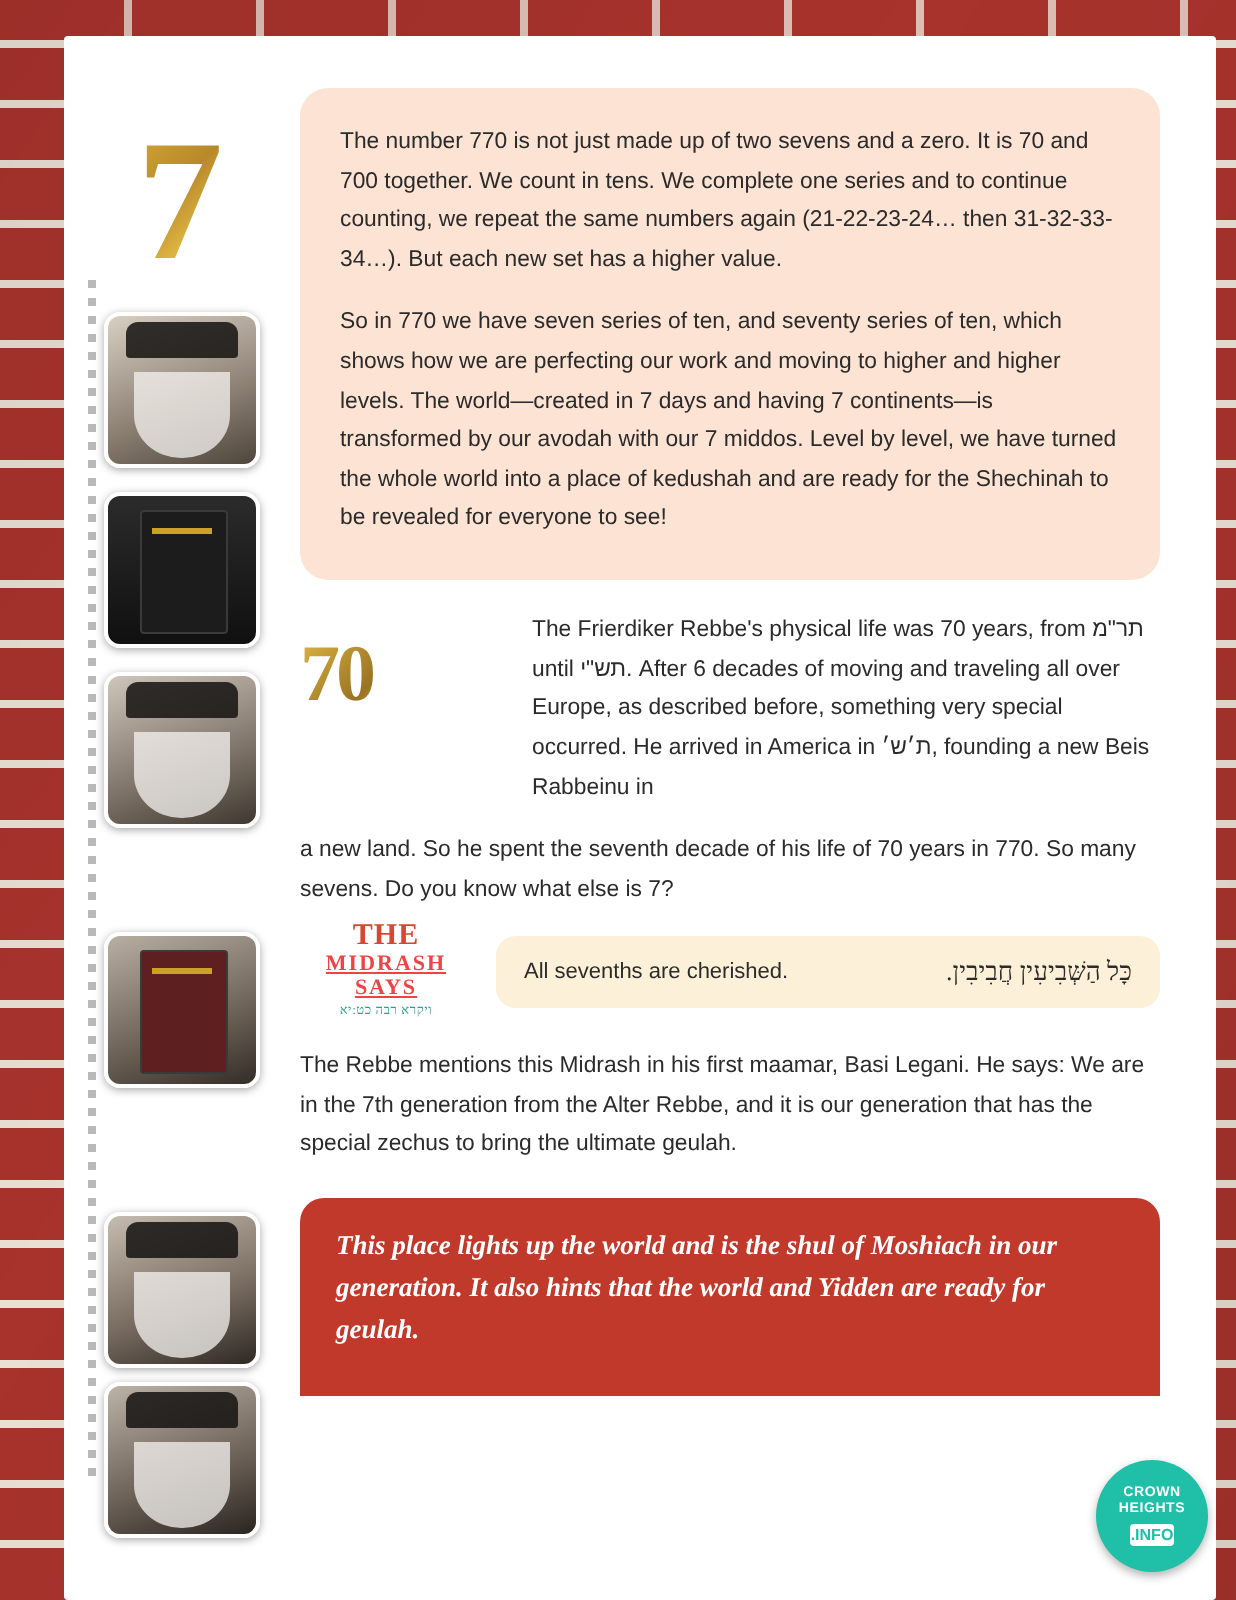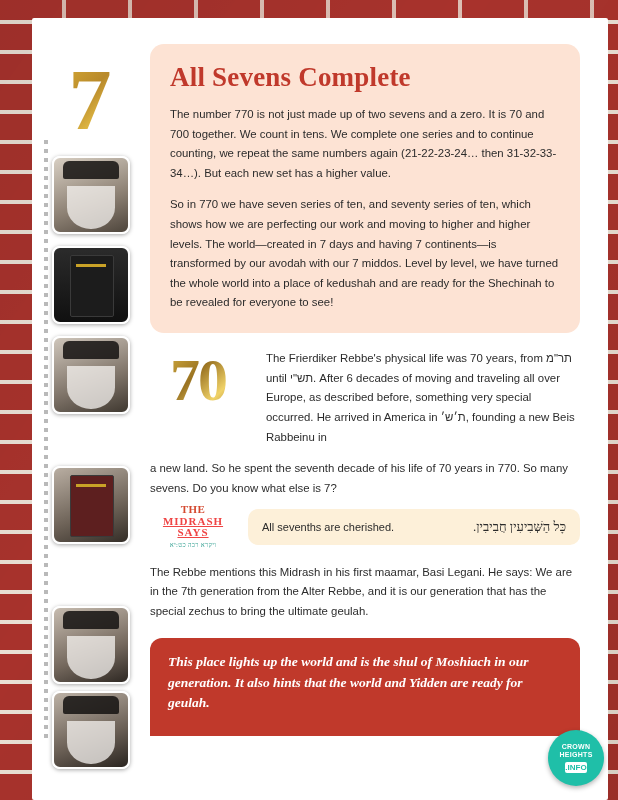--- a/index.html
+++ b/index.html
@@ -186,28 +186,27 @@
     position: relative;
     margin-top: 16px;
     min-height: 140px;
   }
   .num70 {
     position: absolute;
     left: 0;
     top: 2px;
     width: 96px;
     font-family: "Liberation Serif", serif;
-    font-size: 60px;
+    font-size: 40px;
     font-weight: 700;
     line-height: 58px;
     letter-spacing: -2px;
     background: linear-gradient(135deg,#e8c24a,#9a7322 45%,#f0d268 72%,#8a6520);
     -webkit-background-clip: text;
     background-clip: text;
-    text-align: center;
     -webkit-text-fill-color: transparent;
   }
   .sec70 .para { margin-left: 116px; }
   .sec70 .para.full { margin-left: 0; }
   .heb { font-family: "Liberation Serif", serif; }
 
   .midrash-row {
     display: flex;
     align-items: center;
     gap: 12px;
@@ -215,21 +214,21 @@
   }
   .midrash-logo {
     width: 86px;
     flex: 0 0 86px;
     text-align: center;
     line-height: 1.05;
   }
   .midrash-logo .l1 {
     color: #d4492f;
     font-family: "Liberation Serif", serif;
-    font-size: 11px;
+    font-size: 15px;
     font-weight: 700;
     letter-spacing: .5px;
   }
   .midrash-logo .l2 {
     color: #ef4444;
     font-family: "Liberation Serif", serif;
     font-size: 11px;
     font-weight: 700;
     letter-spacing: 1px;
     text-decoration: underline;
@@ -354,21 +353,20 @@
     <div class="photo p6">
       <div class="face"></div>
         <div class="beard"></div>
         <div class="hat"></div>
     </div>
   </div>
 
   <div class="main">
 
     <div class="panel-top">
-      <h1 class="title">All Sevens Complete</h1>
       <p class="para">The number 770 is not just made up of two sevens and a zero. It is 70 and 700 together. We count in tens. We complete one series and to  continue counting, we repeat the same numbers again (21-22-23-24… then 31-32-33-34…). But each new set has a higher value.</p>
       <p class="para">So in 770 we have seven series of ten, and seventy series of ten, which shows how we are perfecting our work and moving to higher and higher levels. The world—created in 7 days and having 7 continents—is transformed by our avodah with our 7 middos. Level by level, we have turned the whole world into a place of kedushah and are ready for the Shechinah to be revealed for everyone to see!</p>
     </div>
 
     <div class="sec70">
       <div class="num70">70</div>
       <p class="para">The Frierdiker Rebbe's physical life was 70 years, from תר"מ until תש"י. After 6 decades of moving and traveling all over Europe, as described before, something very special occurred. He arrived in America in ת׳ש׳, founding a new Beis Rabbeinu in</p>
       <p class="para full">a new land. So he spent the seventh decade of his life of 70 years in 770. So many sevens. Do you know what else is 7?</p>
     </div>
 

